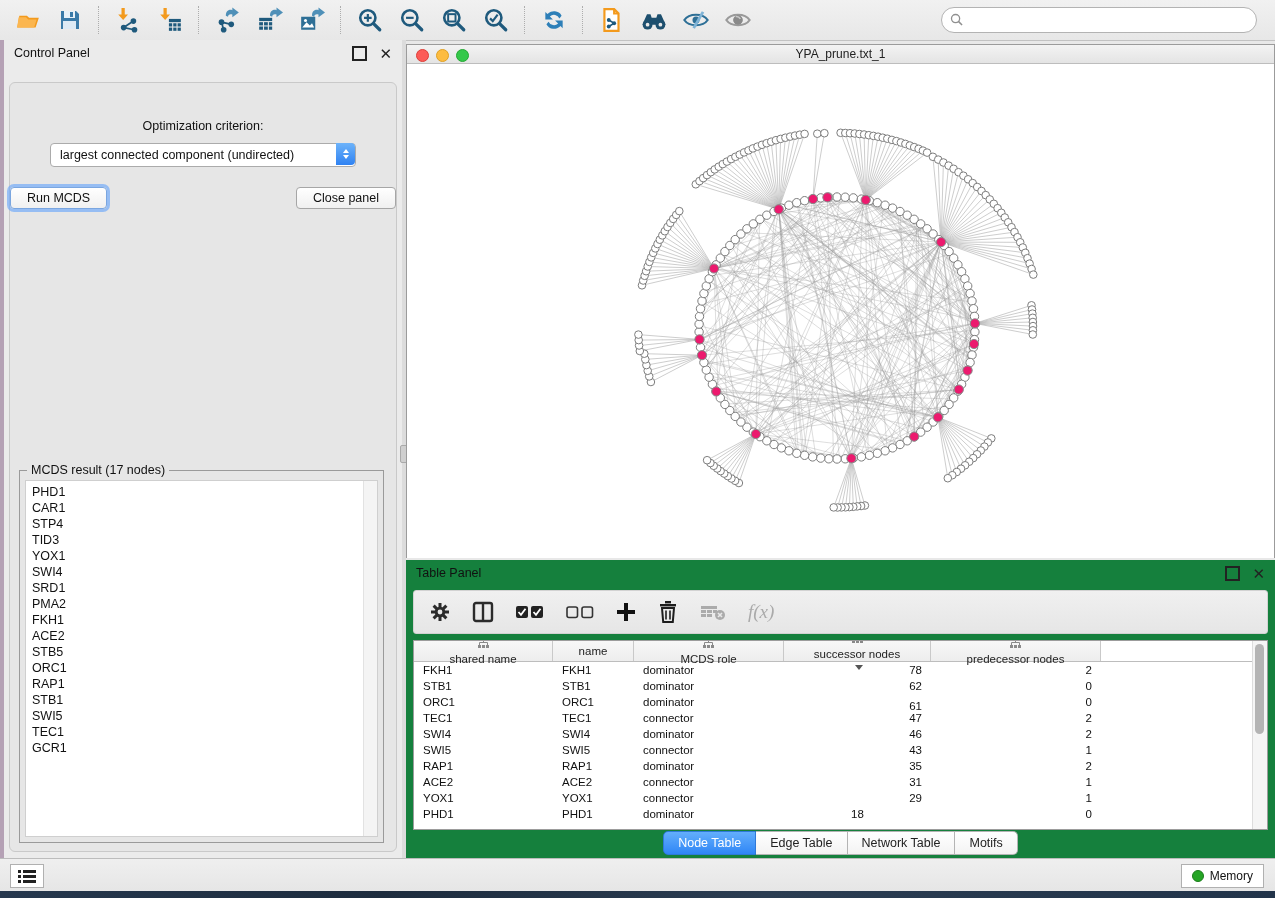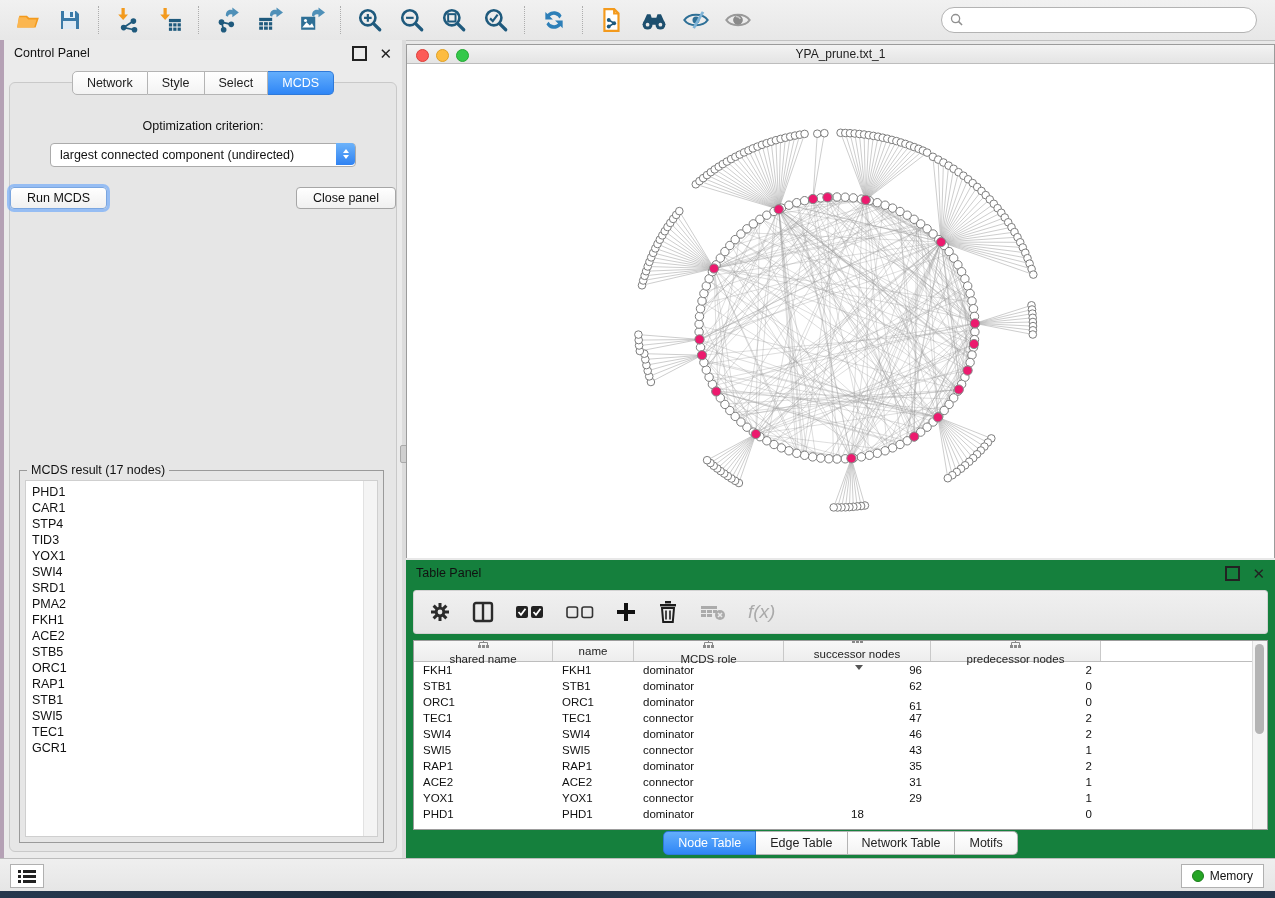--- a/index.html
+++ b/index.html
@@ -64,21 +64,21 @@
   
   .chord{stroke:#9d9d9d;stroke-opacity:.42;stroke-width:.8;}
   .fan-edge{stroke:#b5b5b5;stroke-opacity:.85;stroke-width:.8;}
   .ring-node{fill:#fff;stroke:#7d7d7d;stroke-width:1;}
   .hub-node{stroke:#8a8a8a;stroke-width:1;}
 
   
   #table-panel{position:absolute;left:406px;top:560px;width:869px;height:298px;background:#15803d;}
   #tp-toolbar{position:absolute;left:7px;right:7px;top:30px;height:42px;background:linear-gradient(#f0f0f0,#e6e6e6);border:1px solid #d2d2d2;border-radius:3px;display:flex;align-items:center;gap:22px;padding:0 16px;}
   .tp-icon{display:flex;align-items:center;justify-content:center;height:26px;cursor:default;}
-  .fx-label{font-family:Liberation Sans, sans-serif;font-style:italic;font-size:19px;color:#aaa;text-align:center;}
+  .fx-label{font-family:Liberation Serif, serif;font-style:italic;font-size:19px;color:#aaa;text-align:center;}
   #table-box{position:absolute;left:7px;right:7px;top:80px;height:188px;background:#fff;border:1px solid #9c9c9c;overflow:hidden;}
   #table-header{display:flex;height:20px;border-bottom:1px solid #bdbdbd;}
   .th-cell{box-sizing:border-box;height:20px;background:linear-gradient(#f7f7f7,#ededed);border-right:1px solid #c9c9c9;display:flex;align-items:center;justify-content:center;gap:5px;font-size:11.5px;color:#222;cursor:default;flex-direction:column;}
   .sort-chev{width:0;height:0;border-left:4px solid transparent;border-right:4px solid transparent;border-top:5px solid #555;margin-left:3px;}
   .tree-icon{flex:none;}
   #table-rows .tr{display:flex;height:16px;align-items:center;cursor:default;}
   .td{box-sizing:border-box;font-size:11.5px;color:#111;padding:0 9px;white-space:nowrap;overflow:hidden;}
   .td.num{text-align:right;}
   #table-vscroll{position:absolute;right:0;top:0;bottom:0;width:14px;background:#f5f5f5;border-left:1px solid #ddd;}
   #table-vthumb{position:absolute;left:2px;top:3px;width:9px;height:90px;background:#b4b4b4;border-radius:5px;}
@@ -261,26 +261,20 @@
   <div id="desktop-left"></div>
   <div id="desktop-bottom"></div>
 
   <div id="control-panel">
     <div class="panel-titlebar">
       <span>Control Panel</span>
       <span class="spacer"></span>
       <span class="float-btn"></span>
       <span class="close-btn">✕</span>
     </div>
-    <div id="cp-tabs">
-        <div class="seg-tab">Network</div>
-        <div class="seg-tab">Style</div>
-        <div class="seg-tab">Select</div>
-        <div class="seg-tab active">MCDS</div>
-      </div>
     <div id="cp-body">
       <div id="opt-label">Optimization criterion:</div>
       <div id="opt-select">
         <span>largest connected component (undirected)</span>
         <span id="opt-stepper">
             <span class="chev up"></span>
             <span class="chev down"></span>
           </span>
       </div>
       <div id="cp-buttons">
@@ -1145,21 +1139,21 @@
               <rect x="4" y="8" width="3" height="3" fill="#8a8a8a"></rect>
             </svg>
             <span>predecessor nodes</span>
           </div>
         </div>
       <div id="table-rows">
           <div class="tr">
             <div class="td" style="width: 139px;">FKH1</div>
             <div class="td" style="width: 81px;">FKH1</div>
             <div class="td" style="width: 150px;">dominator</div>
-            <div class="td num" style="width: 147px;">96</div>
+            <div class="td num" style="width: 147px;">78</div>
             <div class="td num" style="width: 170px;">2</div>
           </div>
           <div class="tr">
             <div class="td" style="width: 139px;">STB1</div>
             <div class="td" style="width: 81px;">STB1</div>
             <div class="td" style="width: 150px;">dominator</div>
             <div class="td num" style="width: 147px;">62</div>
             <div class="td num" style="width: 170px;">0</div>
           </div>
           <div class="tr">

